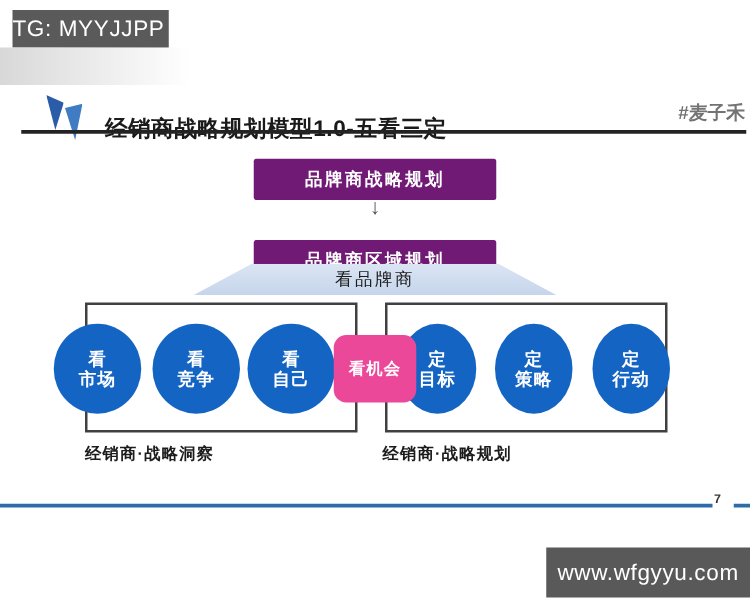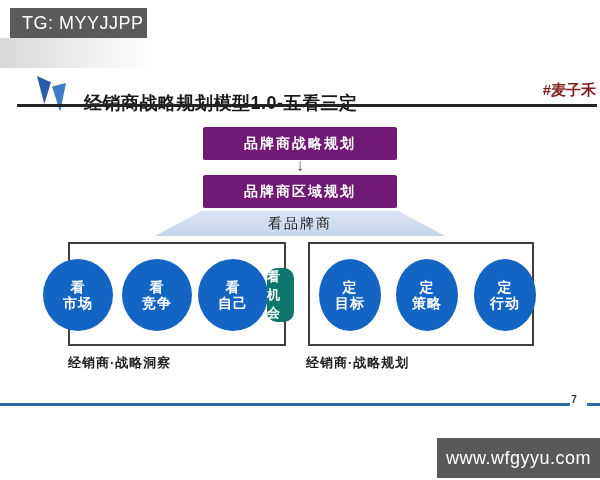--- a/index.html
+++ b/index.html
@@ -8,21 +8,21 @@
     background:#ffffff;
     font-family:"Liberation Sans","DejaVu Sans",sans-serif;
     -webkit-font-smoothing:antialiased;
   }
   .abs{position:absolute;}
 
   
   .tg-badge{
     left:10px;top:8px;width:125px;height:30px;
     background:#5a5a5a;color:#fff;
-    font-size:18px;line-height:30px;padding-left:12px;
+    font-size:18px;line-height:30px;
     letter-spacing:0.5px;
   }
   
   .top-shade{
     left:0;top:38px;width:190px;height:30px;
     background:linear-gradient(to right,#d8d8d8 0%,rgba(216,216,216,0) 80%);
   }
 
   
   .logo-tri-1{
@@ -34,36 +34,36 @@
     clip-path:polygon(0 12%,100% 0,58% 100%);
   }
   .slide-title{
     left:84px;top:79px;
     font-size:18px;font-weight:bold;color:#1a1a1a;letter-spacing:0.5px;
     white-space:nowrap;
     margin-top:12px;
   }
   .brand-tag{
     right:4px;top:81px;
-    font-size:15px;font-weight:bold;color:#7f1d1d;
+    font-size:15px;font-weight:bold;color:#737373;
   }
   .title-rule{
     left:17px;top:104px;width:580px;height:3px;background:#232323;
   }
 
   
   .flow-box{
     left:203px;width:194px;height:33px;
     background:#701a75;border-radius:2px;
     color:#fff;font-size:14px;font-weight:bold;
     display:flex;align-items:center;justify-content:center;
     letter-spacing:2px;
   }
   .flow-box.box1{top:127px;}
-  .flow-box.box2{top:175px;}
+  .flow-box.box2{top:192px;}
   .down-arrow{
     left:288px;top:155px;width:24px;height:22px;
     color:#555;font-size:17px;text-align:center;line-height:22px;
   }
 
   
   .funnel{
     left:155px;top:211px;width:290px;height:25px;
     background:linear-gradient(to bottom,#dbe5f3,#c6d5ec);
     clip-path:polygon(16% 0,84% 0,100% 100%,0 100%);
@@ -87,22 +87,22 @@
     font-size:14px;font-weight:bold;line-height:16px;letter-spacing:1px;
     z-index:3;
   }
   .circle.c-l{width:70px;}
   .circle.c-r{width:62px;}
   .c1{left:43px;} .c2{left:122px;} .c3{left:198px;}
   .c4{left:319px;} .c5{left:396px;} .c6{left:474px;}
 
   
   .opportunity{
-    left:267px;top:268px;width:27px;height:54px;
-    background:#0f766e;border-radius:10px;
+    left:267px;top:268px;width:66px;height:54px;
+    background:#ec4899;border-radius:10px;
     display:flex;align-items:center;justify-content:center;
     color:#fff;font-size:13px;font-weight:bold;letter-spacing:1px;
     z-index:4;
   }
 
   
   .group-label{
     top:354px;height:18px;
     color:#1c1c1c;font-size:13px;font-weight:bold;letter-spacing:1px;
     line-height:18px;

